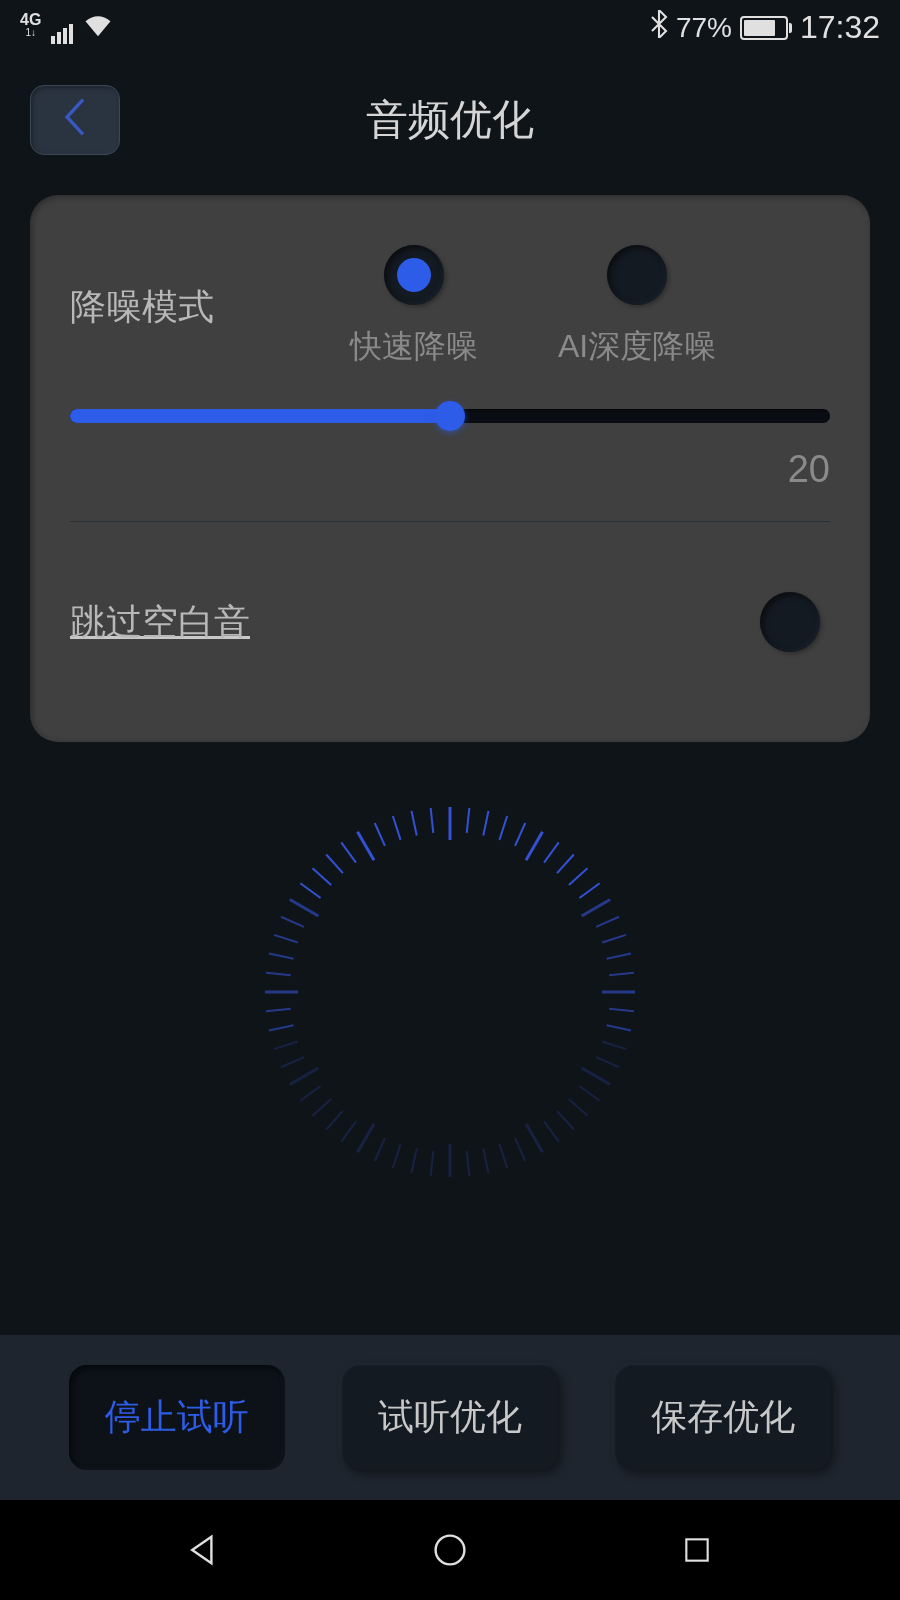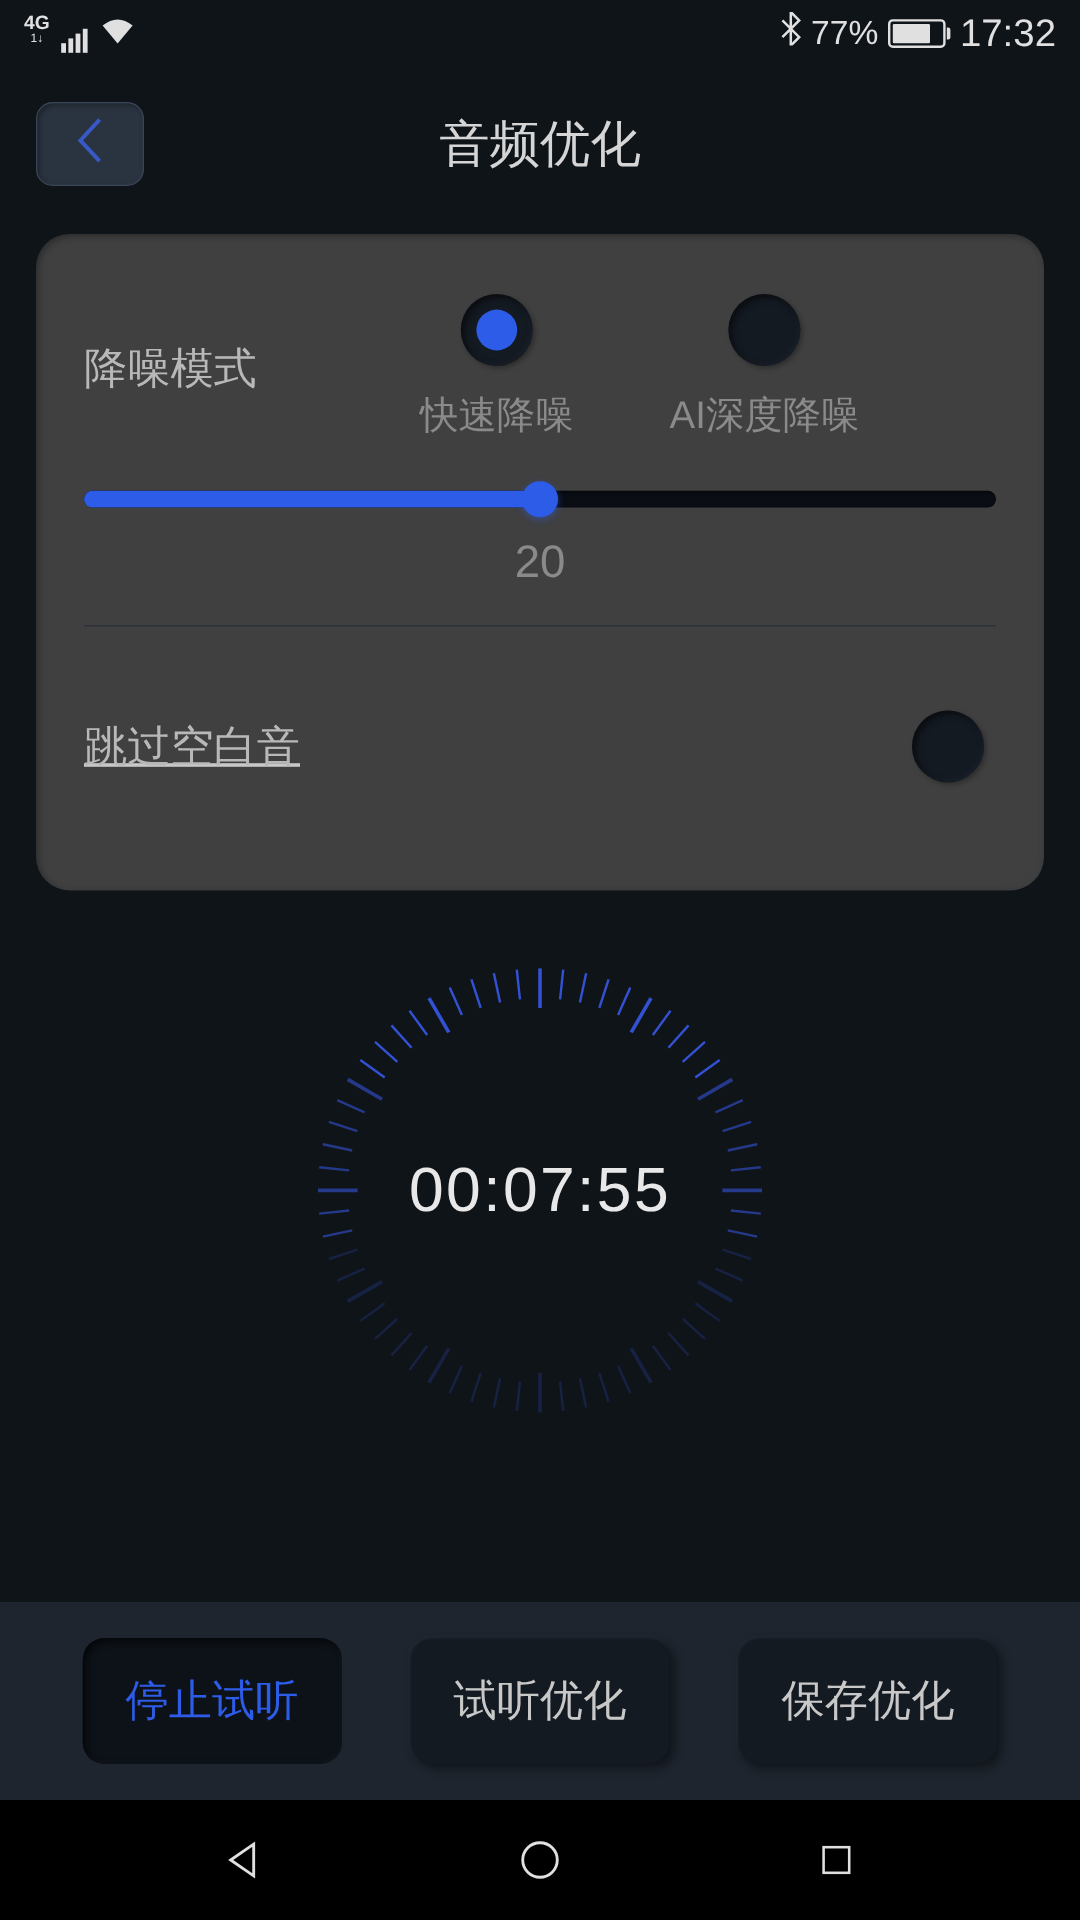--- a/index.html
+++ b/index.html
@@ -226,21 +226,21 @@
       top: 50%;
       transform: translate(-50%, -50%);
       width: 30px;
       height: 30px;
       background: #2d5de8;
       border-radius: 50%;
       box-shadow: 0 2px 6px rgba(45,93,232,0.5);
     }
     
     .slider-value {
-      text-align: center;
+      text-align: right;
       color: #8a8a8a;
       font-size: 38px;
       margin-top: 25px;
     }
     
     .divider {
       height: 1px;
       background: #2a3038;
       margin: 30px 0 70px;
     }
@@ -489,21 +489,20 @@
         <line x1="70.55728090000838" y1="105.95435963320432" x2="50.331856040634705" y2="91.2597283258925" stroke="#3858e8" stroke-width="2" opacity="0.9"></line>
         <line x1="81.09682792361697" y1="92.93910298258263" x2="62.51820728668213" y2="76.21083782361116" stroke="#3858e8" stroke-width="2" opacity="0.9"></line>
         <line x1="92.9391029825826" y1="81.09682792361701" x2="76.21083782361113" y2="62.518207286682156" stroke="#3858e8" stroke-width="2" opacity="0.9"></line>
         <line x1="105.95435963320428" y1="70.55728090000844" x2="91.25972832589245" y2="50.33185604063473" stroke="#3858e8" stroke-width="2" opacity="0.9"></line>
         <line x1="123.99999999999993" y1="68.36413862476536" x2="107.49999999999991" y2="39.78530029987891" stroke="#3858e8" stroke-width="3" opacity="0.9"></line>
         <line x1="134.922137107872" y1="53.83272677718384" x2="124.75372103097698" y2="30.99409033611883" stroke="#3858e8" stroke-width="2" opacity="0.9"></line>
         <line x1="150.55728090000838" y1="47.830957392775446" x2="142.8318560406347" y2="24.054544485396605" stroke="#3858e8" stroke-width="2" opacity="0.9"></line>
         <line x1="166.73412946915843" y1="43.49638388259112" x2="161.53633719871445" y2="19.042693864245962" stroke="#3858e8" stroke-width="2" opacity="0.9"></line>
         <line x1="183.27544587717531" y1="40.87649674107627" x2="180.66223429548396" y2="16.013449356869444" stroke="#3858e8" stroke-width="2" opacity="0.9"></line>
       </svg>
-    <div class="timer-text">00:07:55</div>
   </div>
 </div>
 
 <div class="button-bar">
   <div class="action-button primary">停止试听</div>
   <div class="action-button secondary">试听优化</div>
   <div class="action-button secondary">保存优化</div>
 </div>
 
 <div class="android-nav">

